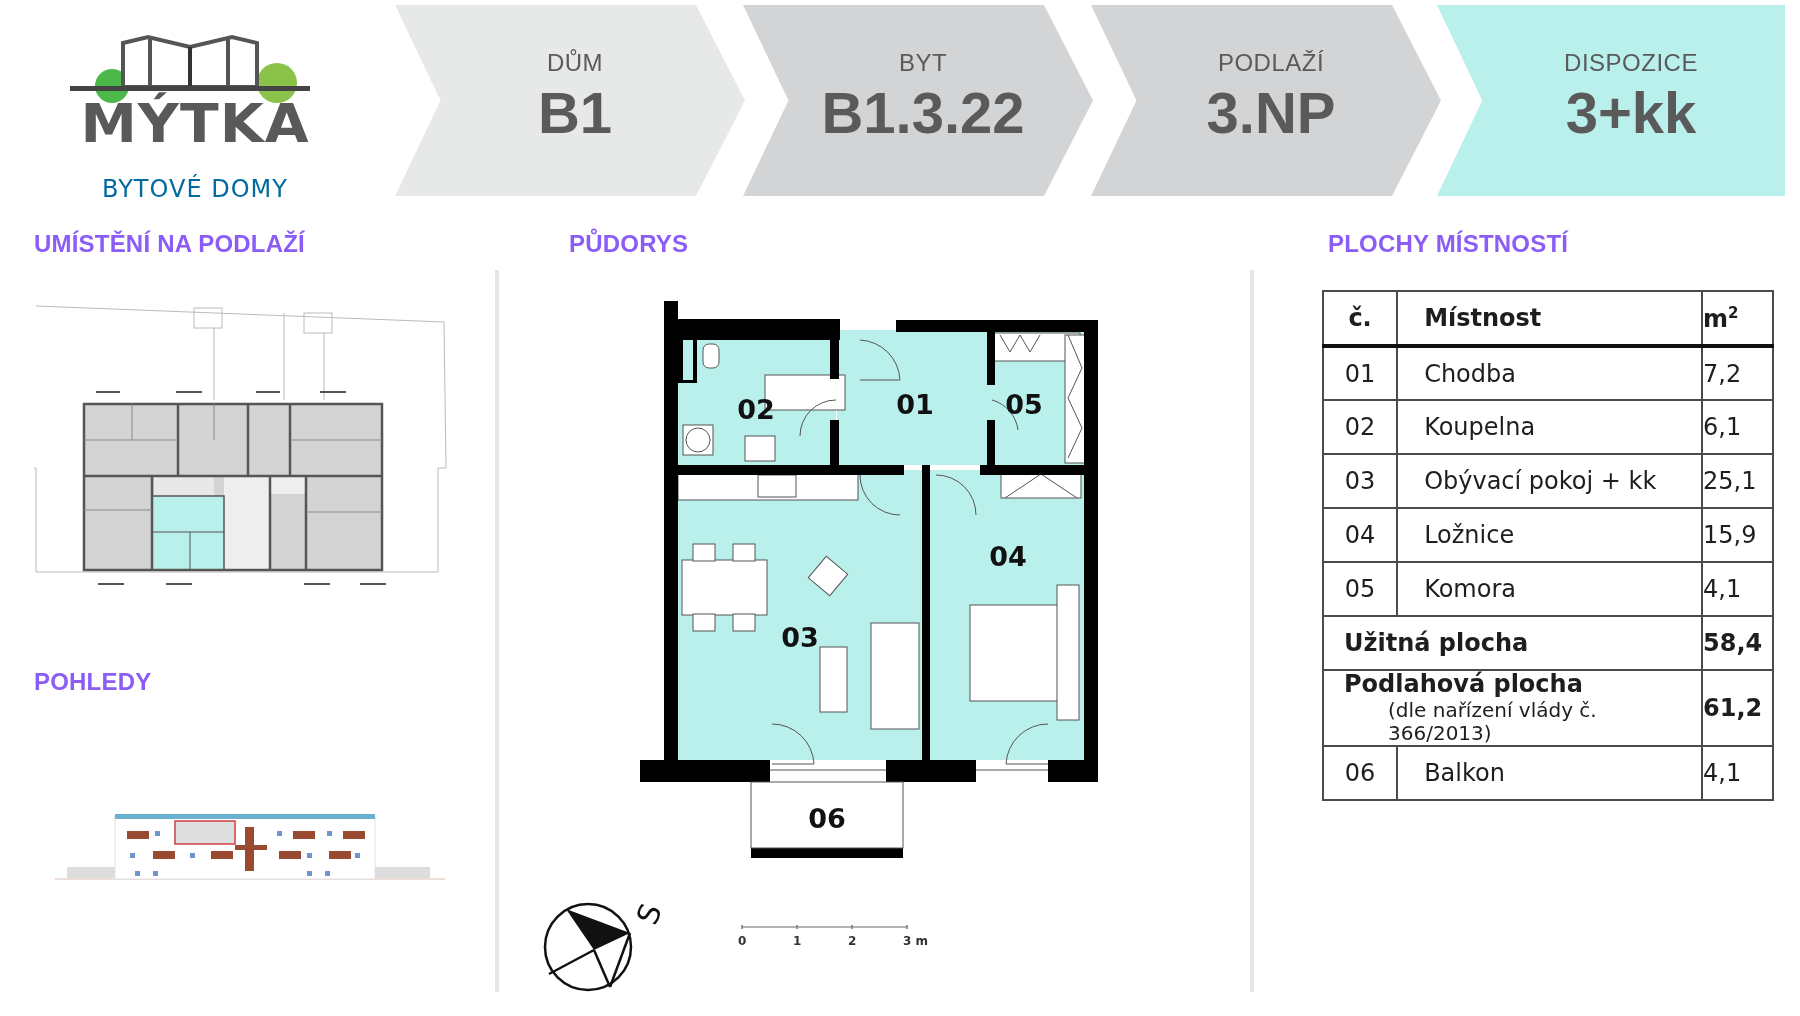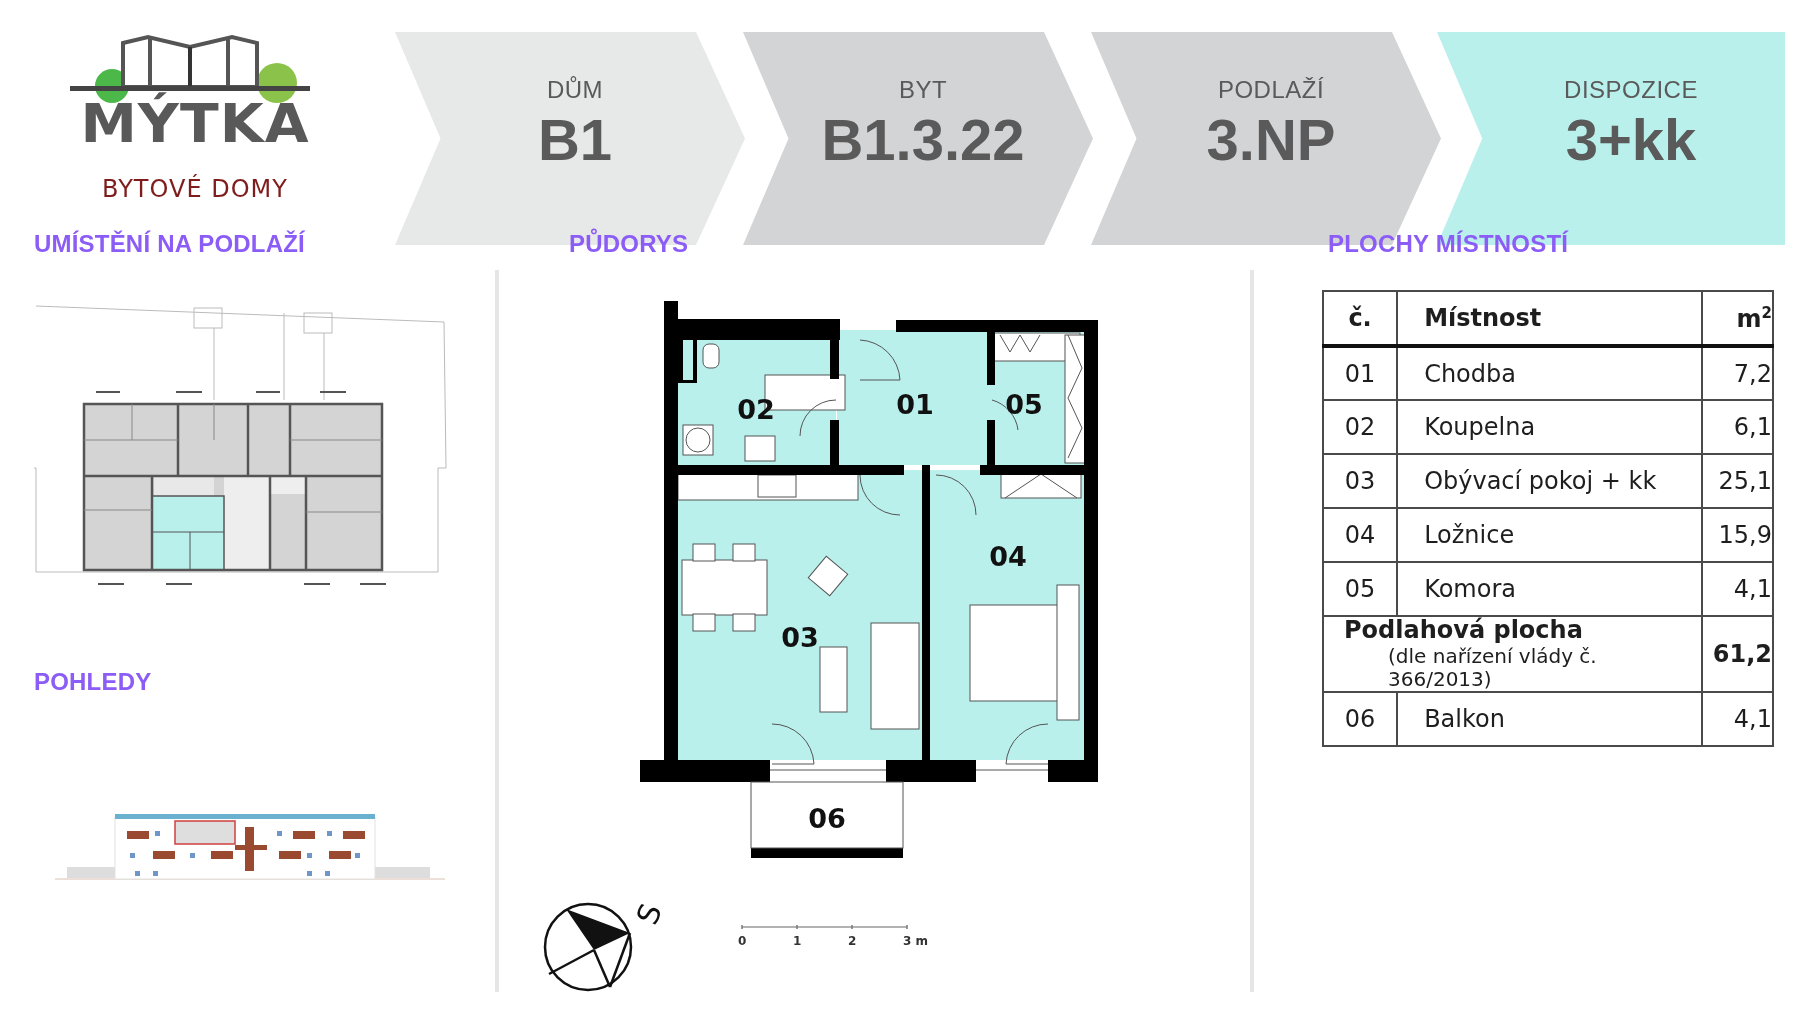--- a/index.html
+++ b/index.html
@@ -6,24 +6,24 @@
   html, body { width: 1800px; height: 1016px; background: #ffffff; overflow: hidden; }
   body { position: relative; font-family: "Liberation Sans", sans-serif; color: #555555; }
 
   
   .logo { position: absolute; left: 60px; top: 25px; width: 260px; height: 160px; }
   .logo svg { position: absolute; left: 0; top: 0; }
   .logo-word { position: absolute; left: 10px; top: 72px; width: 250px; text-align: center;
     font-family: "DejaVu Sans", sans-serif; font-weight: bold; font-size: 54px; letter-spacing: 1px;
     color: #595959; line-height: 1; transform: scaleX(1.05); }
   .logo-sub { position: absolute; left: 10px; top: 152px; width: 250px; text-align: center;
-    font-family: "DejaVu Sans", sans-serif; font-size: 24px; color: #7f1d1d; letter-spacing: 1px; line-height: 1; }
-
-  
-  .chev { position: absolute; top: 32px; height: 213px; }
+    font-family: "DejaVu Sans", sans-serif; font-size: 24px; color: #0369a1; letter-spacing: 1px; line-height: 1; }
+
+  
+  .chev { position: absolute; top: 5px; height: 191px; }
   .chev .lbl { position: absolute; left: 0; right: 0; top: 44px; text-align: center;
     font-family: "Liberation Sans", sans-serif; font-size: 24px; color: #5a5a5a; letter-spacing: 0.5px; }
   .chev .val { position: absolute; left: 0; right: 0; top: 74px; text-align: center;
     font-family: "Liberation Sans", sans-serif; font-weight: bold; font-size: 58px; color: #5a5a5a; }
   .chev-1 { left: 391px; width: 262px; background: #e7e8e8;
     clip-path: polygon(0 0, 86% 0, 100% 50%, 86% 100%, 0 100%, 13% 50%); }
   .chev-2 { left: 648px; width: 447px; }
   .chev-3 { left: 1088px; width: 350px; }
   .chev-2 { left: 743px; width: 350px; background: #d3d4d6;
     clip-path: polygon(0 0, 86% 0, 100% 50%, 86% 100%, 0 100%, 13% 50%); }
@@ -54,21 +54,21 @@
     font-size: 12px; color: #333333; }
 
   
   .tbl { position: absolute; left: 1322px; top: 290px; width: 452px; border-collapse: collapse;
     font-family: "DejaVu Sans", sans-serif; color: #1e1e1e; }
   .tbl td, .tbl th { border: 2px solid #4a4a4a; font-size: 24px; font-weight: normal; }
   .tbl th { height: 55px; font-weight: bold; border-bottom: 4px solid #111; }
   .tbl td { height: 54px; }
   .tbl .c-no { width: 71px; text-align: center; }
   .tbl .c-name { width: 292px; text-align: left; padding-left: 26px; }
-  .tbl .c-area { width: 68px; text-align: right; }
+  .tbl .c-area { width: 68px; text-align: left; }
   .tbl .sum td { font-weight: bold; }
   .tbl .sum .c-sumname { padding-left: 20px; text-align: left; }
   .tbl .floor td { height: 76px; }
   .tbl .floor .c-sumname { padding-left: 20px; text-align: left; line-height: 1.15; }
   .tbl .floor .note { display: block; font-weight: normal; font-size: 20px; margin-left: 44px; }
   sup { font-size: 15px; vertical-align: 9px; }
 </style>
 </head>
 <body>
 
@@ -327,20 +327,24 @@
   <tr>
     <td class="c-no">04</td>
     <td class="c-name">Ložnice</td>
     <td class="c-area">15,9</td>
   </tr>
   <tr>
     <td class="c-no">05</td>
     <td class="c-name">Komora</td>
     <td class="c-area">4,1</td>
   </tr>
+  <tr class="sum">
+    <td class="c-sumname" colspan="2">Užitná plocha</td>
+    <td class="c-area">58,4</td>
+  </tr>
   <tr class="sum floor">
     <td class="c-sumname" colspan="2">
       <span>Podlahová plocha</span>
       <span class="note">(dle nařízení vlády č. 366/2013)</span>
     </td>
     <td class="c-area">61,2</td>
   </tr>
   <tr>
     <td class="c-no">06</td>
     <td class="c-name">Balkon</td>

